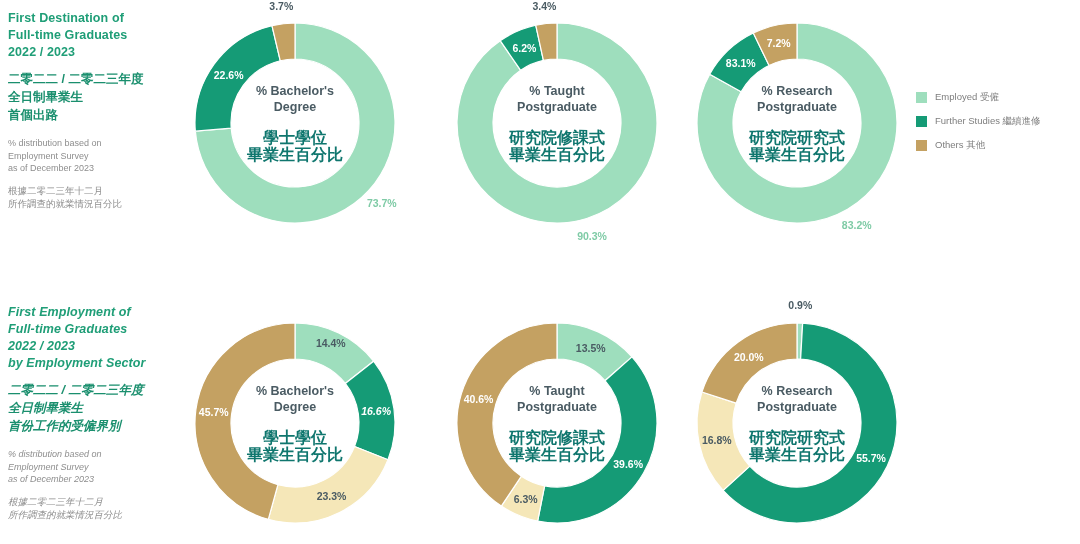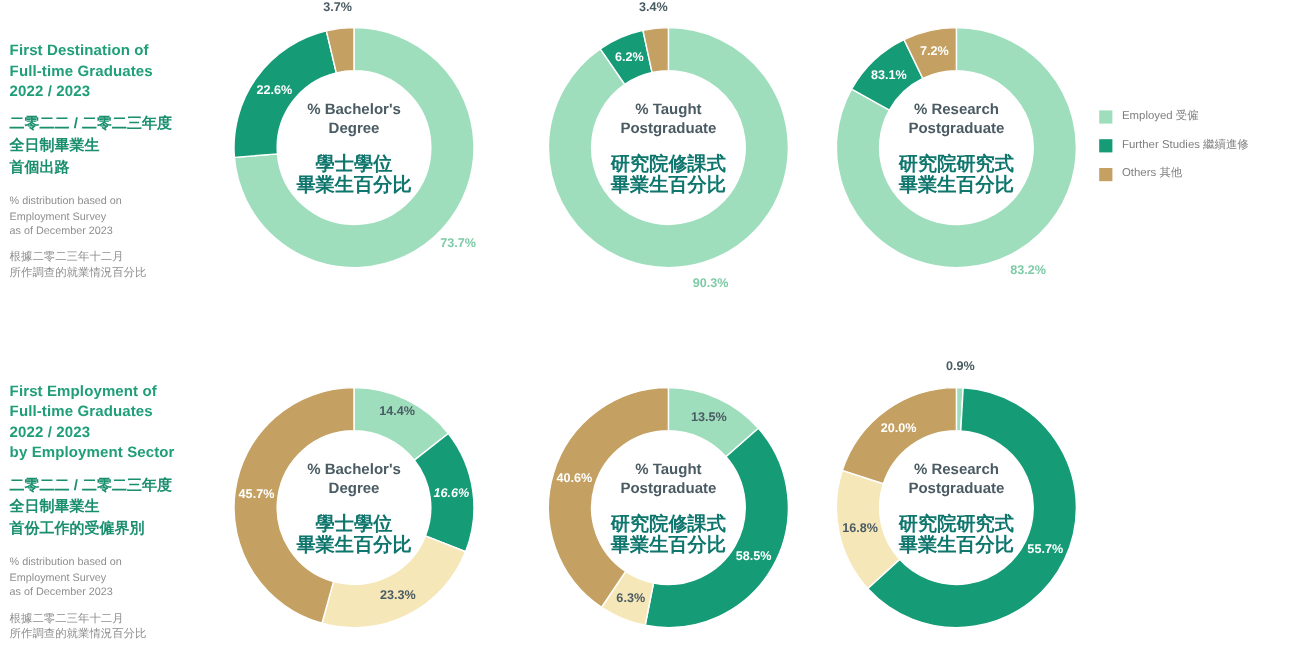--- a/index.html
+++ b/index.html
@@ -28,29 +28,28 @@
   .section.top    { top: 0;   height: 272px; }
   .section.bottom { top: 272px; height: 272px; }
 
   
   .text-col {
     position: absolute;
     left: 8px;
     width: 180px;
   }
   .section.top    .text-col { top: 10px; }
-  .section.bottom .text-col { top: 22px; }
+  .section.bottom .text-col { top: 32px; font-style: italic; }
 
   .title-en {
     color: #1f9e77;
     font-size: 12.5px;
     font-weight: bold;
     line-height: 17px;
     letter-spacing: .1px;
-    margin-top: 24px;
   }
   .title-zh {
     color: #1a8f6e;
     font-size: 12.5px;
     font-weight: bold;
     line-height: 18px;
     margin-top: 9px;
   }
   .note {
     color: #8e8e8e;
@@ -308,21 +307,21 @@
           <div class="center-en">
             <div>% Taught</div>
             <div>Postgraduate</div>
           </div>
           <div class="center-zh">
             <div>研究院修課式</div>
             <div>畢業生百分比</div>
           </div>
         </div>
         <div class="slice-label" style="left: 138.744px; top: 30.2649px; color: rgb(74, 91, 99);">13.5%</div>
-        <div class="slice-label" style="left: 176.1px; top: 145.851px; color: rgb(255, 255, 255);">58.5%</div>
+        <div class="slice-label" style="left: 176.1px; top: 145.851px; color: rgb(255, 255, 255);">39.6%</div>
         <div class="slice-label" style="left: 73.62px; top: 180.758px; color: rgb(74, 91, 99);">6.3%</div>
         <div class="slice-label" style="left: 26.5496px; top: 81.135px; color: rgb(255, 255, 255);">40.6%</div>
       </div>
     <div class="donut-wrap c3">
         <svg class="donut-svg" viewBox="0 0 210 210">
           <path d="M 105 5 A 100 100 0 0 1 110.64621325161919 5.1595258629185 L 108.61357648103628 41.10209655226784 A 64 64 0 0 0 105 41 Z" fill="#9EDEBD" stroke="#ffffff" stroke-width="1.2"></path>
           <path d="M 110.64621325161919 5.1595258629185 A 100 100 0 1 1 31.09288987830928 172.36274247282603 L 57.69944952211794 148.11215518260866 A 64 64 0 1 0 108.61357648103628 41.10209655226784 Z" fill="#159B76" stroke="#ffffff" stroke-width="1.2"></path>
           <path d="M 31.09288987830928 172.36274247282603 A 100 100 0 0 1 9.933216730085107 73.97893105144455 L 44.15725870725447 85.14651587292451 A 64 64 0 0 0 57.69944952211794 148.11215518260866 Z" fill="#F5E7B8" stroke="#ffffff" stroke-width="1.2"></path>
           <path d="M 9.933216730085107 73.97893105144455 A 100 100 0 0 1 104.99999999999999 5 L 104.99999999999999 41 A 64 64 0 0 0 44.15725870725447 85.14651587292451 Z" fill="#C4A162" stroke="#ffffff" stroke-width="1.2"></path>
         </svg>

